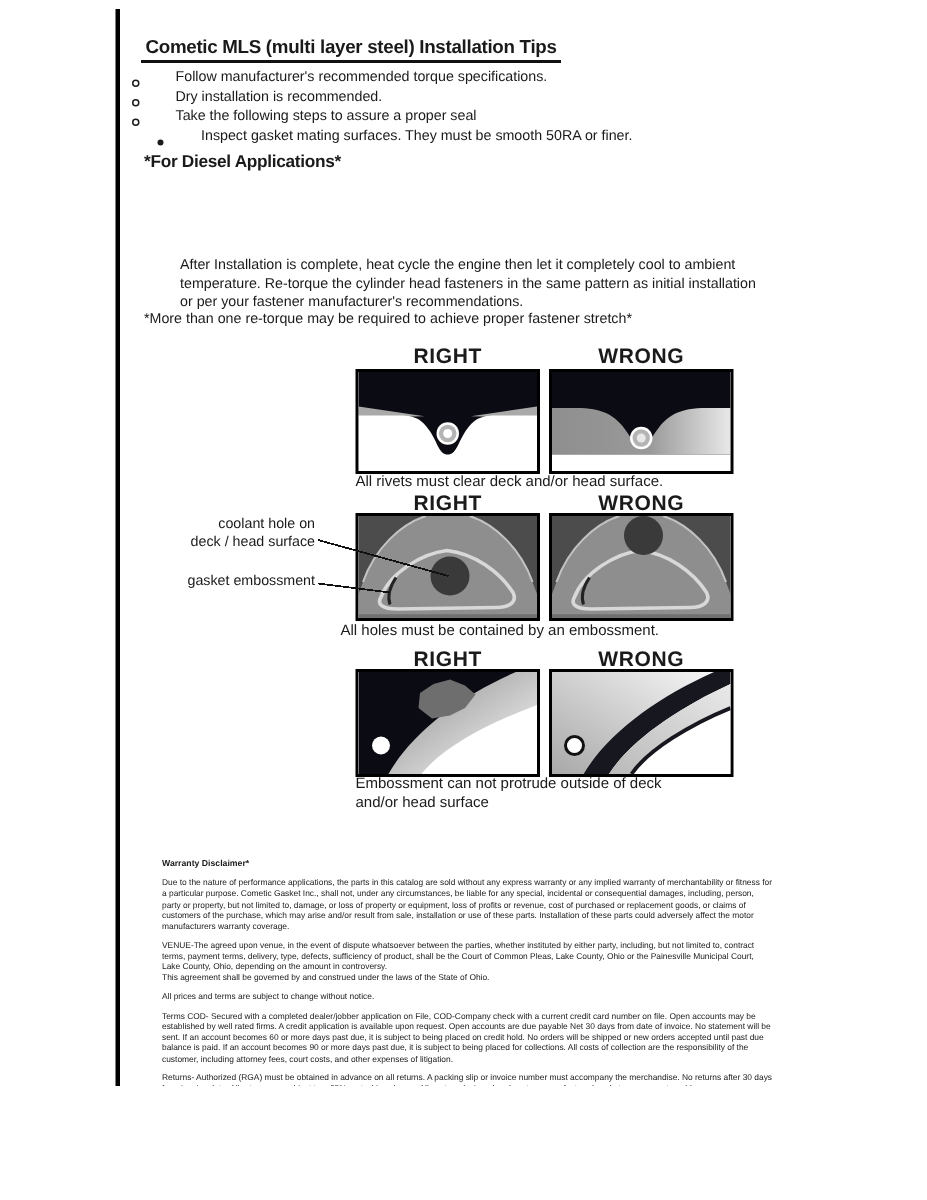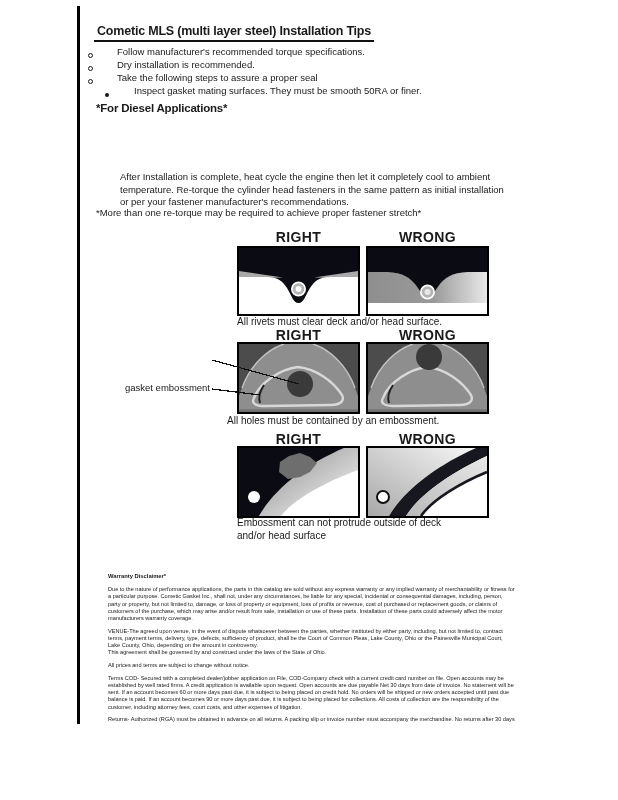--- a/index.html
+++ b/index.html
@@ -98,20 +98,22 @@
       <rect y="55" width="119" height="11" fill="#ffffff"></rect>
       <circle cx="59.5" cy="44" r="7.5" fill="#ffffff"></circle>
       <circle cx="59.5" cy="44" r="5.8" fill="#b4b4b4"></circle>
       <circle cx="59.5" cy="44" r="3" fill="#e8e8e8"></circle>
     </svg>
   </div>
   <div class="abs caption" style="left:237px;top:316px;">All rivets must clear deck and/or head surface.</div>
 
   <div class="abs dlabel" style="left:237px;top:327px;">RIGHT</div>
   <div class="abs dlabel" style="left:366px;top:327px;">WRONG</div>
+  <div class="abs callout" style="left:108px;top:344px;">coolant hole on
+deck / head surface</div>
   <div class="abs callout" style="left:108px;top:382px;">gasket embossment</div>
   <div class="abs dbox dbox2" style="left:237px;top:342px;">
     <svg viewBox="0 0 119 68" preserveAspectRatio="none">
       <rect width="119" height="68" fill="#8e8e8e"></rect>
       <path d="M0,0 L45,0 C29,5 11,21 3,44 L0,52 Z" fill="#4c4c4c"></path>
       <path d="M119,0 L74,0 C90,5 108,21 116,44 L119,52 Z" fill="#4c4c4c"></path>
       <path d="M45,0 C29,5 11,21 3,44" fill="none" stroke="#c2c2c2" stroke-width="1.4"></path>
       <path d="M74,0 C90,5 108,21 116,44" fill="none" stroke="#c2c2c2" stroke-width="1.4"></path>
       <path d="M15,54 C21,38 42,25 59,23 C77,25 94,37 103,51 C106,57 101,61 92,61 L26,62 C16,62 12,59 15,54 Z" fill="none" stroke="#d8d8d8" stroke-width="2.4"></path>
       <path d="M25,41 C21,47 19,53 21,59" fill="none" stroke="#222222" stroke-width="2"></path>

